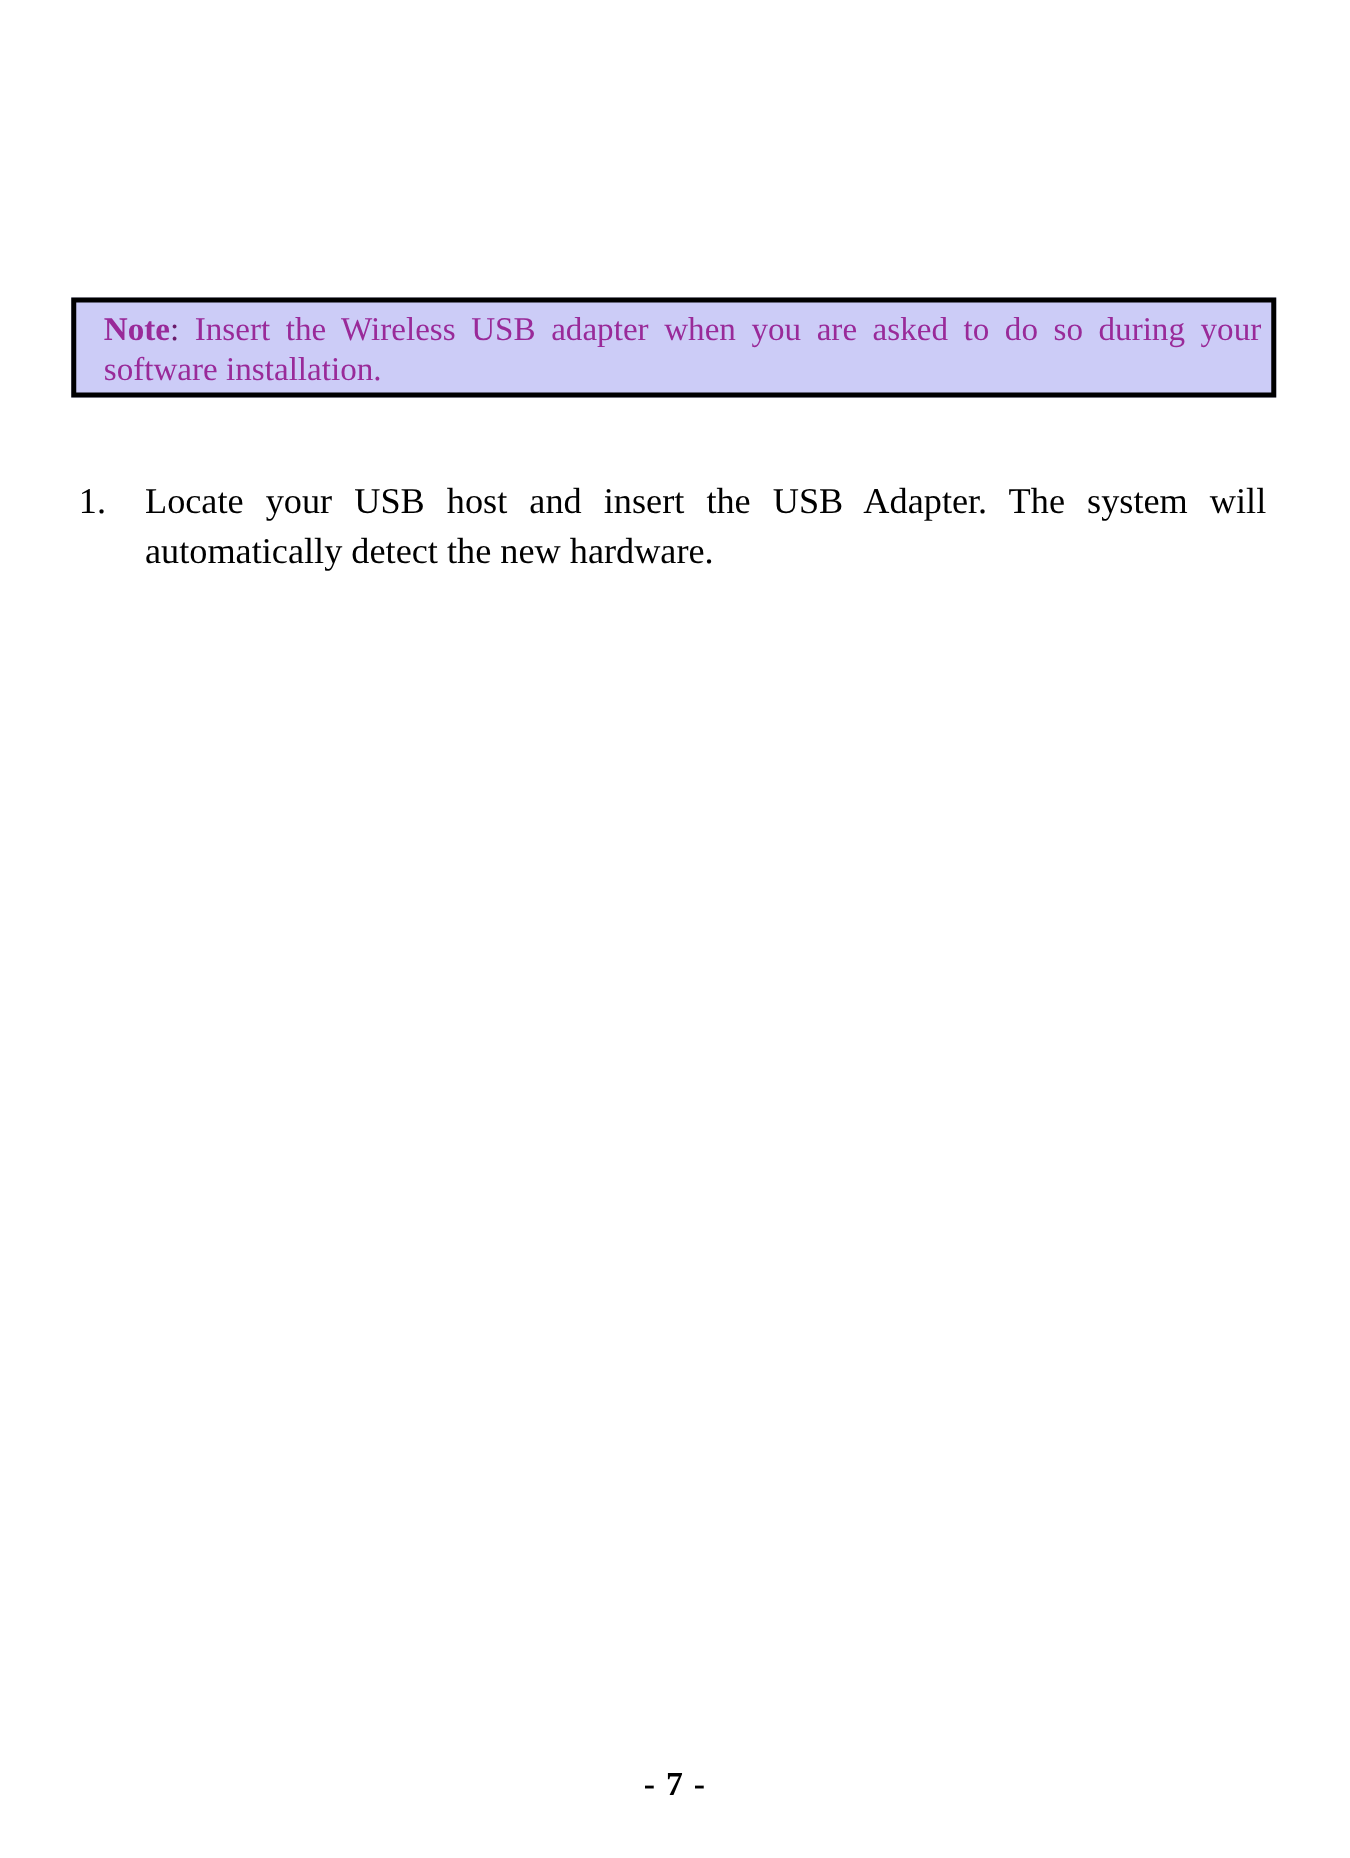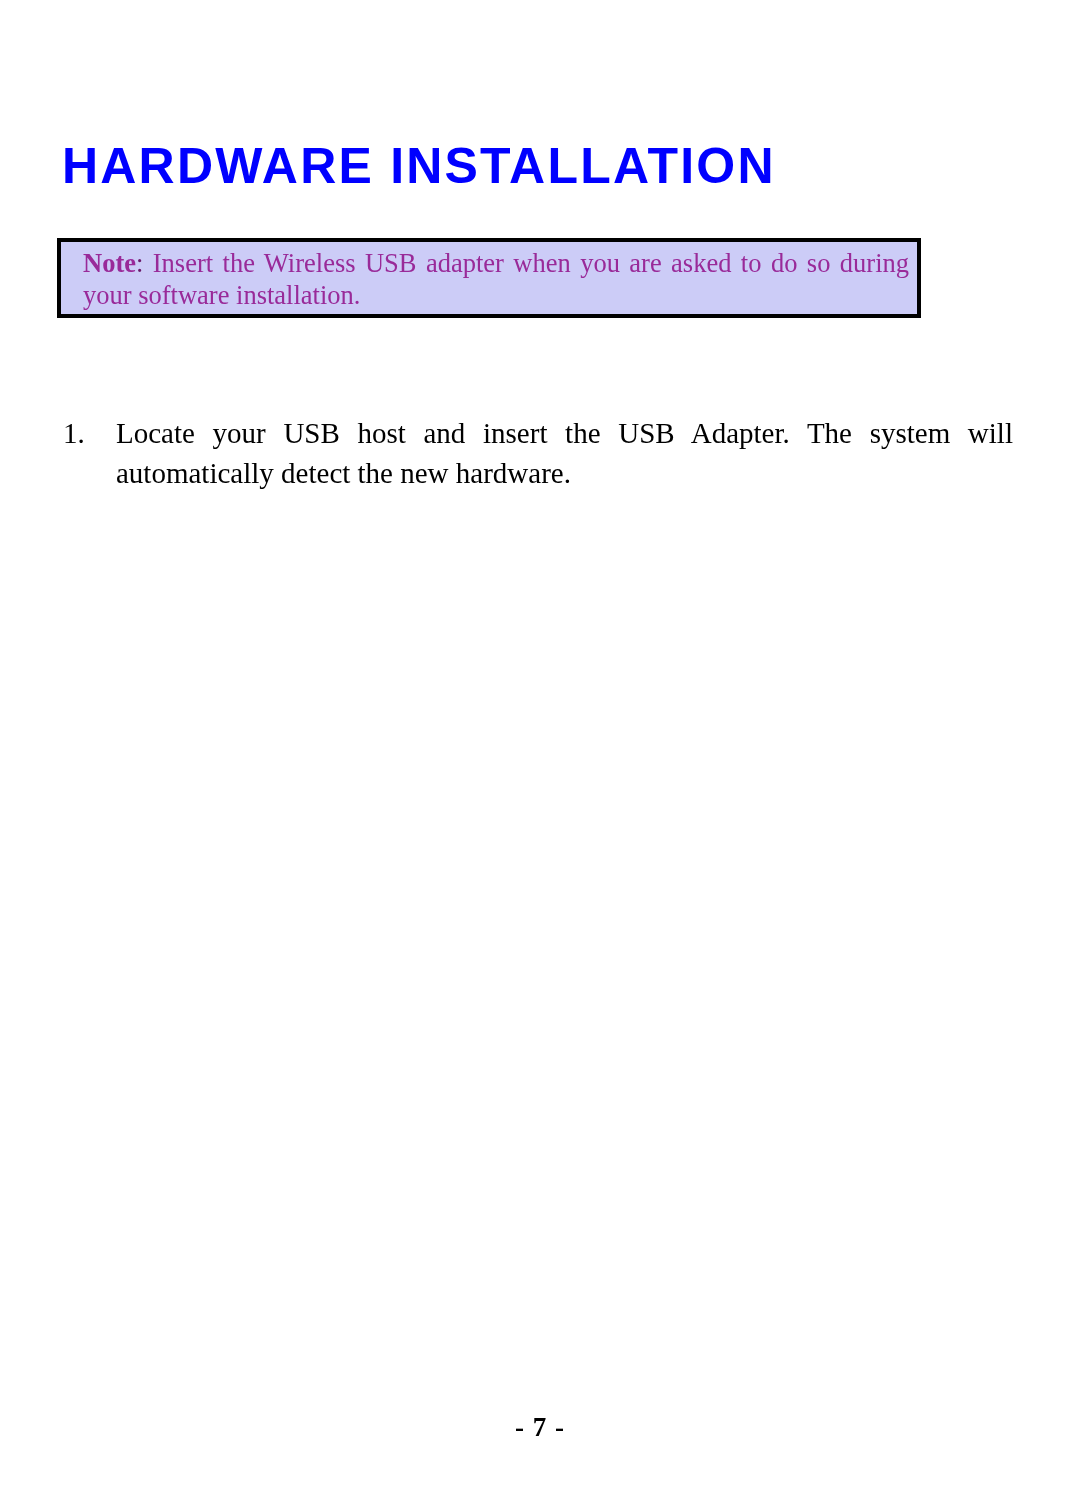--- a/index.html
+++ b/index.html
@@ -36,21 +36,21 @@
     letter-spacing: 2.2px;
     color: #0000ff;
     white-space: nowrap;
   }
 
   
   .note-box {
     position: absolute;
     left: 57px;
     top: 238px;
-    width: 864px;
+    width: 964px;
     box-sizing: border-box;
     border: 4px solid #000000;
     background: #ccccf7;
     padding: 5px 8px 3px 22px;
   }
   .note-text {
     font-family: "Liberation Serif", "DejaVu Serif", serif;
     font-size: 26.5px;
     line-height: 32px;
     color: #992a99;
@@ -99,21 +99,20 @@
     position: absolute;
     left: 0;
     top: 0;
     width: 44px;
     text-align: left;
     font-size: 29px;
     line-height: 40px;
   }
   .step-text {
     display: block;
-    margin-top: 32px;
   }
 
   
   .page-footer {
     position: absolute;
     left: 0;
     top: 1410px;
     width: 1080px;
     text-align: center;
     font-family: "Liberation Serif", "DejaVu Serif", serif;
@@ -122,21 +121,20 @@
     line-height: 34px;
     letter-spacing: 1px;
     color: #000000;
   }
 </style>
 </head>
 <body>
 
 <div class="page">
 
-  <h1 class="page-title">HARDWARE INSTALLATION</h1>
 
   <div class="note-box">
     <p class="note-text"><span class="note-label">Note</span><span class="note-colon">:</span><span class="note-body"> Insert the Wireless USB adapter when you are asked to do so during your software installation.</span></p>
   </div>
 
 
   <ol class="steps" style="list-style:none;margin:0;padding:0;">
     <li class="step-item">
       <span class="step-number">1.</span>
       <span class="step-text">Locate your USB host and insert the USB Adapter. The system will automatically detect the new hardware.</span>

